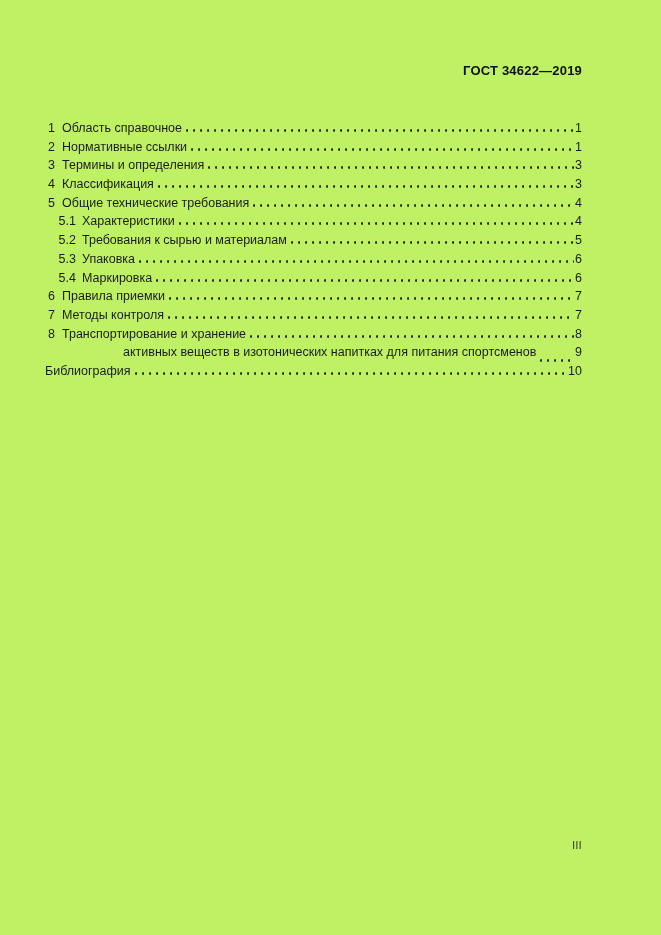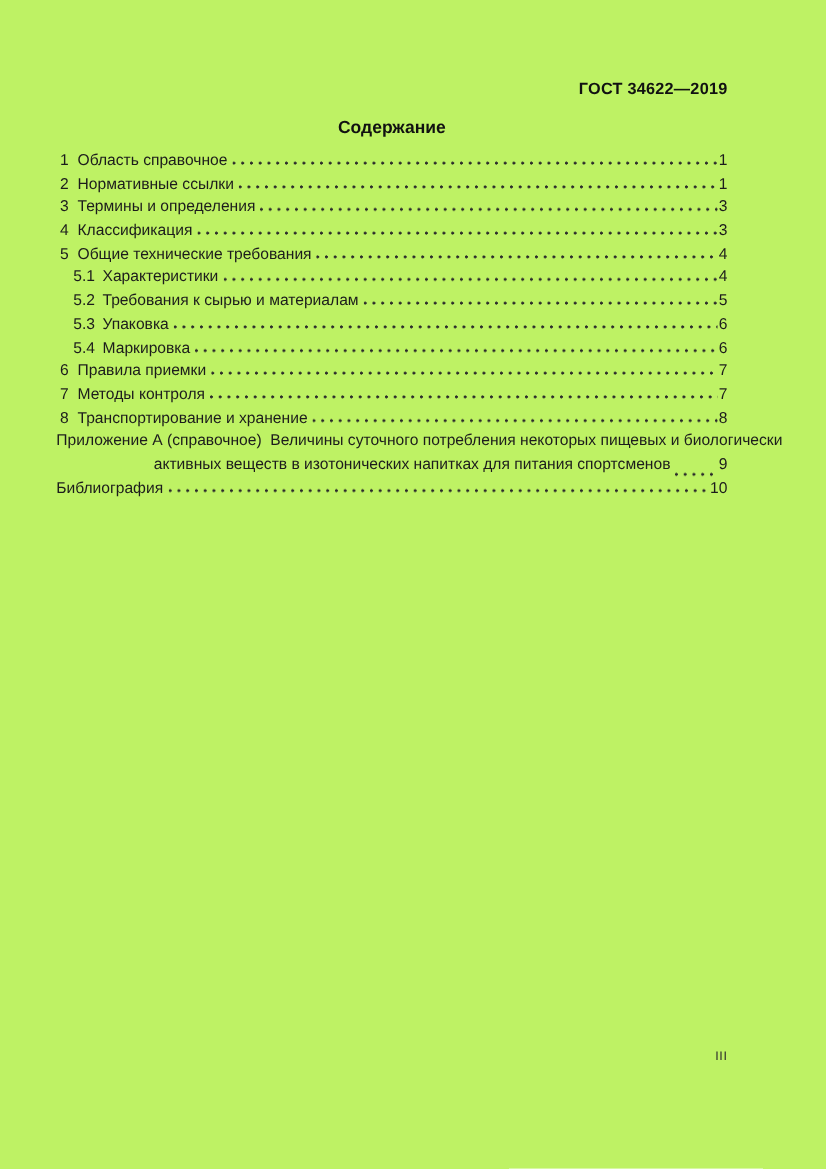--- a/index.html
+++ b/index.html
@@ -93,21 +93,20 @@
     letter-spacing: 0.5px;
   }
 </style>
 </head>
 <body>
 
 <div class="page">
 
   <div class="doc-header">ГОСТ 34622—2019</div>
 
-  <div class="doc-title">Содержание</div>
 
   <div class="toc">
 
     <div class="row lvl1">
       <span class="num">1</span>
       <span class="label">Область справочное</span>
       <span class="leader"></span>
       <span class="pg">1</span>
     </div>
 
@@ -181,23 +180,20 @@
       <span class="pg">7</span>
     </div>
 
     <div class="row lvl1">
       <span class="num">8</span>
       <span class="label">Транспортирование и хранение</span>
       <span class="leader"></span>
       <span class="pg">8</span>
     </div>
 
-    <div class="row lvl0">
-      <span class="label">Приложение А (справочное)  Величины суточного потребления некоторых пищевых и биологически</span>
-    </div>
 
     <div class="row lvl0 wrap-continuation">
       <span class="label2">активных веществ в изотонических напитках для питания спортсменов</span>
       <span class="leader"></span>
       <span class="pg">9</span>
     </div>
 
     <div class="row lvl0">
       <span class="label">Библиография</span>
       <span class="leader"></span>

